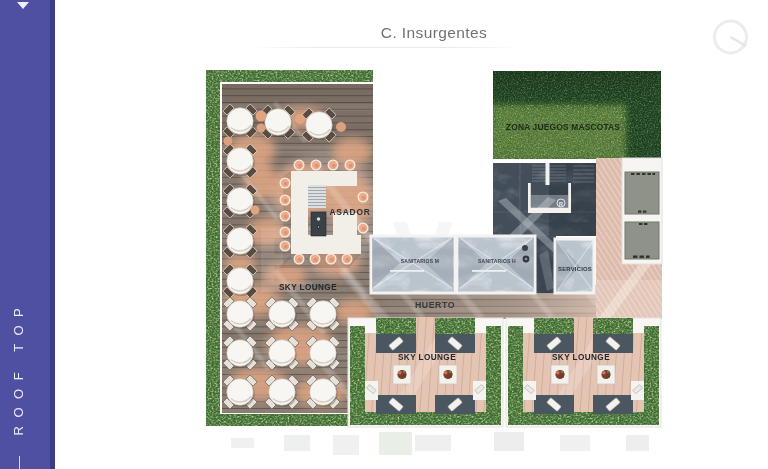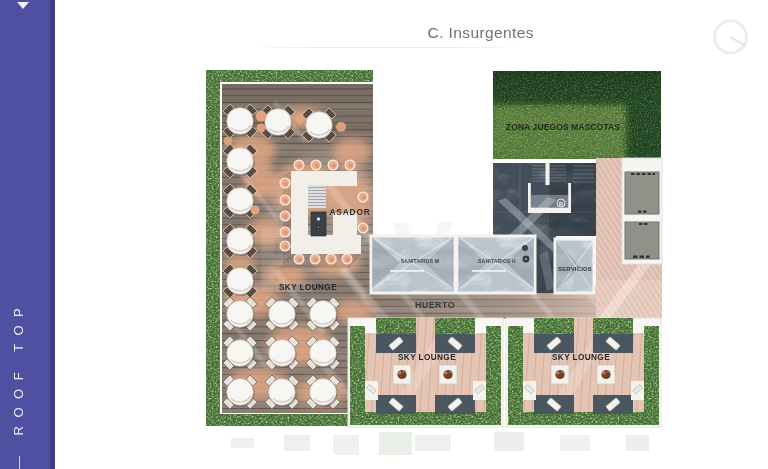--- a/index.html
+++ b/index.html
@@ -7,21 +7,21 @@
 <body>
 
 <div class="abs" style="left:0;top:0;width:55px;height:469px;background:#4f50a2;"></div>
 
 <div class="abs" style="left:50px;top:0;width:5px;height:469px;background:#3c3d87;"></div>
 
 <div class="abs" style="left:16.5px;top:2px;width:0;height:0;border-left:6px solid transparent;border-right:6px solid transparent;border-top:7px solid #f0eff8;"></div>
 
 <div class="abs" style="left:11px;top:469px;width:230px;transform:rotate(-90deg);transform-origin:0 0;font-size:13px;letter-spacing:8.5px;color:#ecebf7;white-space:nowrap;">—&nbsp;ROOF&nbsp;TOP</div>
 
-<div class="abs" style="left:334px;top:24px;width:200px;text-align:right;font-size:15.5px;color:#6e7277;letter-spacing:0.4px;">C. Insurgentes</div>
+<div class="abs" style="left:334px;top:24px;width:200px;text-align:center;font-size:15.5px;color:#6e7277;letter-spacing:0.4px;">C. Insurgentes</div>
 
 <div class="abs" style="left:248px;top:47px;width:275px;height:1px;background:linear-gradient(90deg,rgba(235,235,235,0),#ebebeb 25%,#ebebeb 75%,rgba(235,235,235,0));"></div>
 
 <svg class="abs" style="left:709px;top:16px;" width="44" height="44" viewBox="0 0 44 44">
 <circle cx="21.5" cy="21" r="16" fill="none" stroke="#ececec" stroke-width="3"></circle>
 <line x1="21.5" y1="21" x2="37" y2="30" stroke="#e7e7e7" stroke-width="2.5"></line>
 </svg>
 
 <svg class="abs" style="left:0;top:0;" width="768" height="469" viewBox="0 0 768 469">
 <defs>

